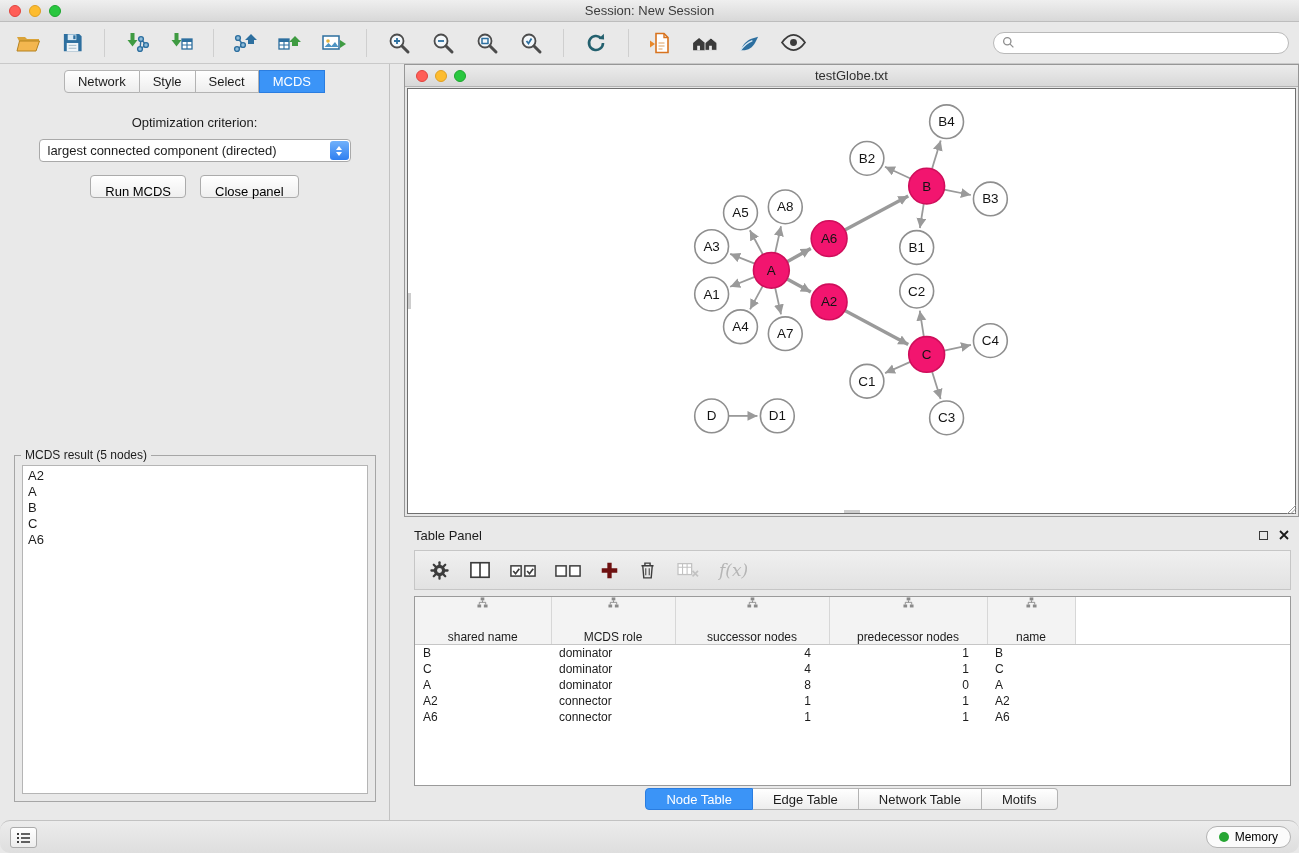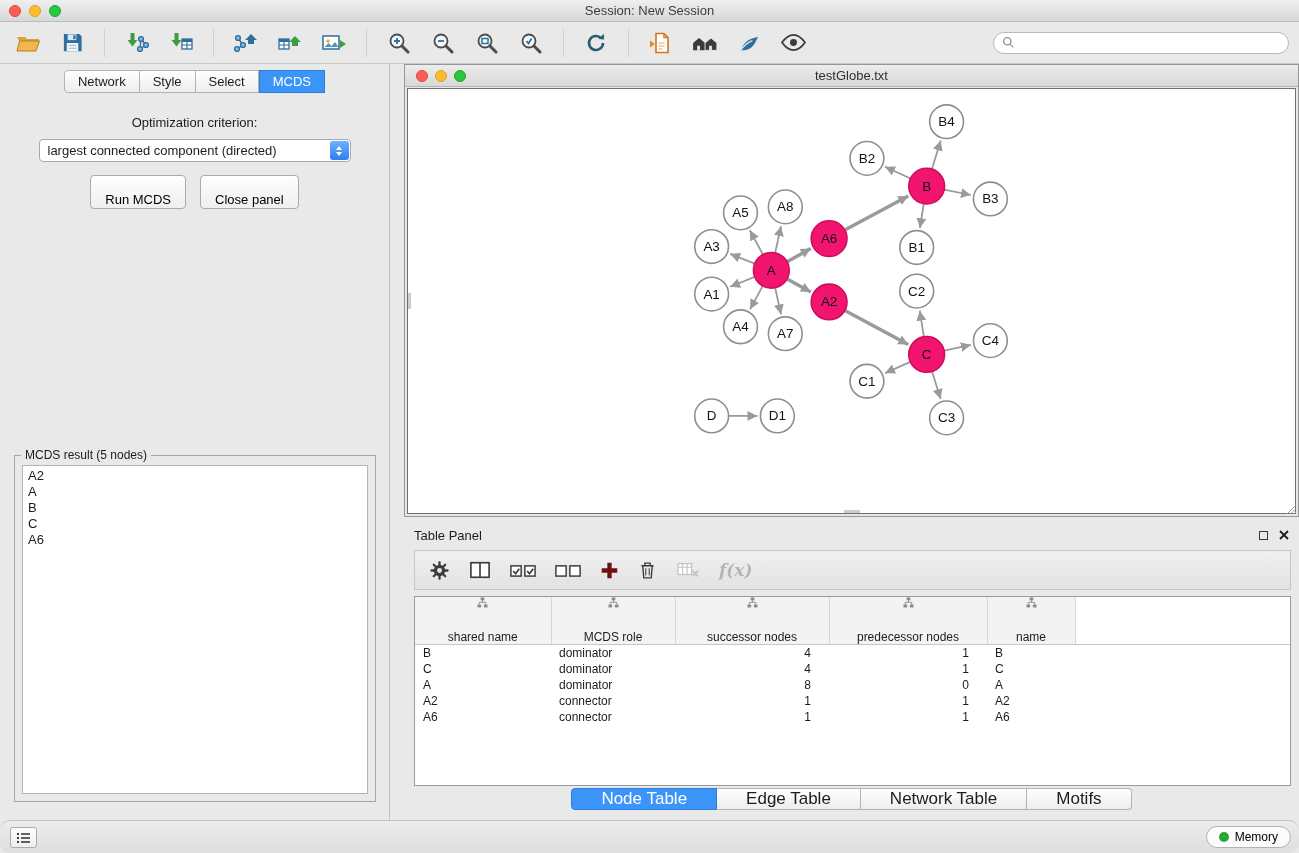--- a/index.html
+++ b/index.html
@@ -45,21 +45,21 @@
   border-radius:4px; position:relative; display:flex; align-items:center; padding:0 26px 0 8px;
   font-size:13px; white-space:nowrap; overflow:hidden; }
 .stepper { position:absolute; right:1px; top:1px; bottom:1px; width:19px; border-radius:3px;
   background:linear-gradient(#70b1fb,#2f7ff0); display:flex; flex-direction:column;
   align-items:center; justify-content:center; gap:2px; }
 .tri-up { width:0; height:0; border-left:3.5px solid transparent; border-right:3.5px solid transparent;
   border-bottom:4px solid #fff; }
 .tri-down { width:0; height:0; border-left:3.5px solid transparent; border-right:3.5px solid transparent;
   border-top:4px solid #fff; }
 .cp-buttons { display:flex; justify-content:center; gap:14px; margin-top:13px; }
-.btn { height:23px; padding:16px 14px; font-size:13px; background:linear-gradient(#ffffff,#efefef);
+.btn { height:23px; padding:8px 14px; font-size:13px; background:linear-gradient(#ffffff,#efefef);
   border:1px solid #ababab; border-radius:4px; font-family:"Liberation Sans", sans-serif; }
 .result-group { position:absolute; left:14px; right:13px; top:391px; bottom:18px; border:1px solid #a6a6a6; }
 .result-legend { position:absolute; top:-8px; left:6px; background:#e9e9e9; padding:0 4px; font-size:12px; }
 .result-list { position:absolute; left:7px; right:7px; top:9px; bottom:7px; background:#fff;
   border:1px solid #b5b5b5; font-size:13px; padding:2px 5px; overflow:auto; }
 .result-item { line-height:16px; }
 
 
 .network-window { position:absolute; left:404px; top:64px; width:895px; height:453px;
   background:#e7e7e7; border:1px solid #979797; }
@@ -70,33 +70,33 @@
 .nw-canvas svg.graph { width:100%; height:100%; display:block; }
 .edge-mark-left { position:absolute; left:0; top:calc(50% - 8px); width:3px; height:16px; background:#cdcdcd; }
 .edge-mark-bottom { position:absolute; bottom:0; left:calc(50% - 8px); width:16px; height:3px; background:#cdcdcd; }
 .grip { position:absolute; right:1px; bottom:1px; }
 #graph text { font-family:"Liberation Sans", sans-serif; }
 
 
 .table-panel { position:absolute; left:404px; top:522px; width:895px; height:298px; background:#e9e9e9; }
 .tp-toolbar { height:40px; display:flex; align-items:center; gap:19px; padding:0 14px; margin:2px 8px 0 10px;
   border:1px solid #c6c6c6; background:linear-gradient(#f0f0f0,#e2e2e2); }
-.tp-btn { background:none; border:none; display:flex; align-items:center; justify-content:flex-end; height:30px;font-weight:bold; }
+.tp-btn { background:none; border:none; display:flex; align-items:center; justify-content:flex-end; height:30px; }
 .fx { font-family:"DejaVu Serif", serif; font-style:italic; font-size:17px; color:#b5b5b5; }
 .tp-table-wrap { position:absolute; left:10px; right:8px; top:74px; height:190px; background:#fff;
   border:1px solid #9a9a9a; overflow:hidden; }
 .tp-table-wrap table { border-collapse:collapse; width:100%; table-layout:fixed; }
 .tp-table-wrap th { height:21px; background:#f3f3f3; border-right:1px solid #d7d7d7;
   border-bottom:1px solid #c6c6c6; font-weight:normal; font-size:12px; }
 .tp-table-wrap th .hwrap { display:flex; align-items:center; justify-content:center; gap:22px;flex-direction:column; }
 .tp-table-wrap th.filler { background:#fff; border:none; border-bottom:1px solid #c6c6c6; }
 .tp-table-wrap td { height:16px; padding:0 8px; font-size:12px; white-space:nowrap; }
 .tp-table-wrap td.a-r { text-align:right; padding-right:18px; }
 .tp-tabs { position:absolute; bottom:10px; left:0; right:0; display:flex; justify-content:center; }
-.tp-tab { height:22px; padding:0 29px; font-size:17px; background:linear-gradient(#fff,#ededed);
+.tp-tab { height:22px; padding:0 20px; font-size:13px; background:linear-gradient(#fff,#ededed);
   border:1px solid #b3b3b3; border-left:none; display:flex; align-items:center; }
 .tp-tab:first-child { border-left:1px solid #b3b3b3; border-radius:4px 0 0 4px; }
 .tp-tab:last-child { border-radius:0 4px 4px 0; }
 .tp-tab.selected { background:#3b94f7; color:#fff; border:1px solid #2a7de0; }
 
 
 .status-bar { position:absolute; left:0; right:0; top:820px; height:33px;
   background:linear-gradient(#ececec,#dedede); border-top:1px solid #c2c2c2;border-radius:10px; }
 .list-btn { position:absolute; left:10px; top:6px; width:27px; height:21px; border:1px solid #ababab;
   border-radius:3px; background:linear-gradient(#fff,#ededed); display:flex; align-items:center; justify-content:center; }

